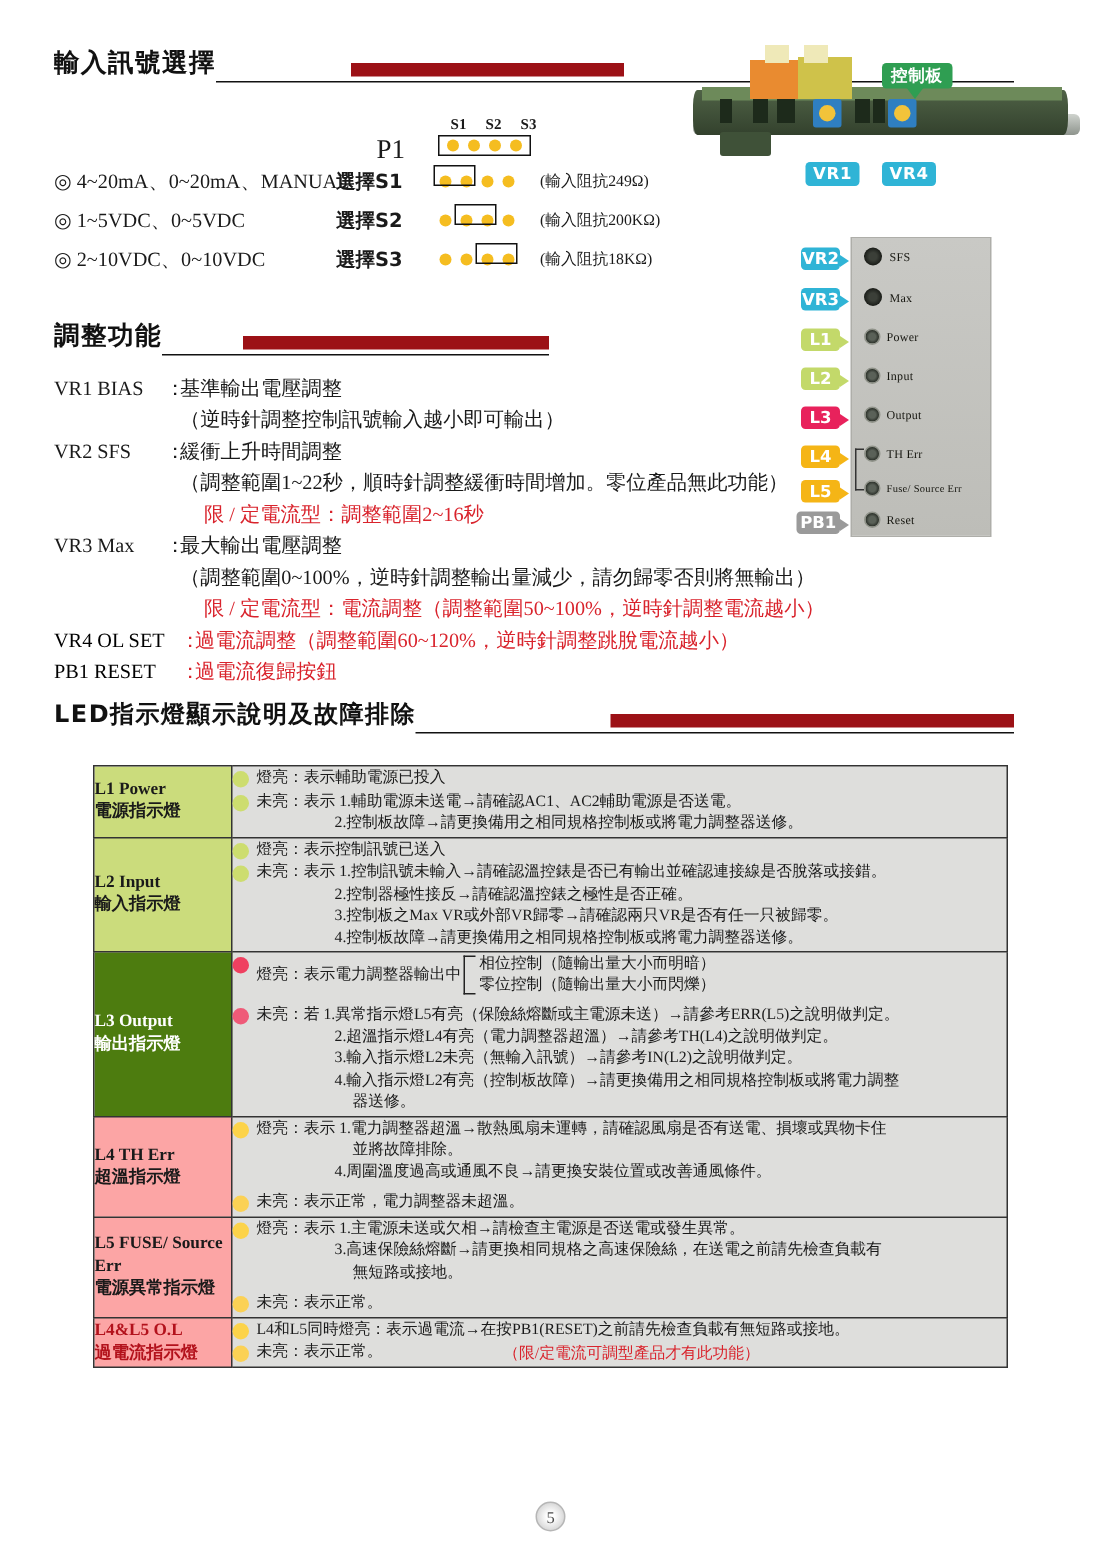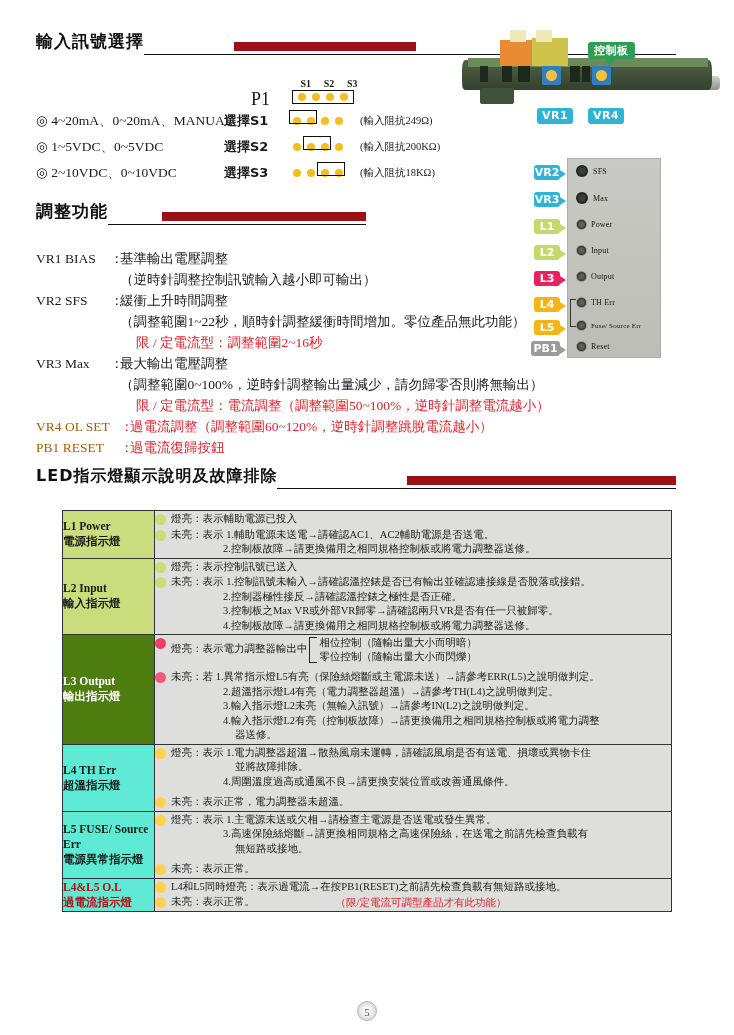--- a/index.html
+++ b/index.html
@@ -110,21 +110,21 @@
   }
   .opt-imp { font-size: 10.5px; padding-left: 6px; }
 
   
   #adjust-block { position: absolute; left: 36px; top: 248px; width: 560px; }
   .vr-line { display: flex; font-size: 13.5px; line-height: 21px; white-space: nowrap; }
   .vr-name { width: 74px; font-family: "Liberation Serif", serif; }
   .vr-colon { width: 10px; }
   .vr-sub { padding-left: 84px; font-size: 13.5px; line-height: 21px; white-space: nowrap; }
   .vr-red-line { display: flex; font-size: 13.5px; line-height: 21px; color:#d9232c; white-space: nowrap;}
-  .vr-red-line .vr-name { color:#a16207; }
+  .vr-red-line .vr-name { color:#000000; }
   .indent-red { padding-left: 100px; color: #d9232c; font-size: 13.5px; line-height: 21px; white-space: nowrap;}
 
   
   #board-photo {
     position: absolute;
     left: 462px; top: 28px;
     width: 262px; height: 75px;
   }
   .pcb-body {
     position: absolute;
@@ -276,21 +276,21 @@
     font-weight: 700;
     font-family: "Liberation Serif", serif;
   }
   .cell-name .en { font-family: "Liberation Serif", serif; }
   .cell-desc {
     background: #dededc;
     padding: 5px 8px 6px 8px;
   }
   .bg-green { background: #cbdc7c; }
   .bg-pink  { background: #4d7c0f; color:#ffffff; }
-  .bg-amber { background: #5eead4; }
+  .bg-amber { background: #fca5a5; }
 
   .desc-line {
     display: flex;
     align-items: flex-start;
     font-size: 10.5px;
     line-height: 14.5px;
     margin: 1px 0;
     white-space: nowrap;
   }
   .bullet {
@@ -487,21 +487,21 @@
 
 <div class="side-tag t-blue" style="left:534px; top:165px;"><span>VR2</span></div>
 <div class="side-tag t-blue" style="left:534px; top:192px;"><span>VR3</span></div>
 <div class="side-tag t-green" style="left:534px; top:219px;"><span>L1</span></div>
 <div class="side-tag t-green" style="left:534px; top:245px;"><span>L2</span></div>
 <div class="side-tag t-pink" style="left:534px; top:271px;"><span>L3</span></div>
 <div class="side-tag t-amber" style="left:534px; top:297px;"><span>L4</span></div>
 <div class="side-tag t-amber" style="left:534px; top:320px;"><span>L5</span></div>
 <div class="side-tag t-gray" style="left:531px; top:341px; width:29px;"><span>PB1</span></div>
 
-<div class="section-head" style="top:200px; width:330px;">
+<div class="section-head" style="top:212px; width:330px;">
   <span class="title">調整功能</span>
   <span class="rule-wrap">
     <span class="thinline"></span>
     <span class="redbar" style="left:54px; right:0px;"></span>
   </span>
 </div>
 
 <div id="adjust-block">
   <div class="vr-line">
     <span class="vr-name">VR1 BIAS</span>

